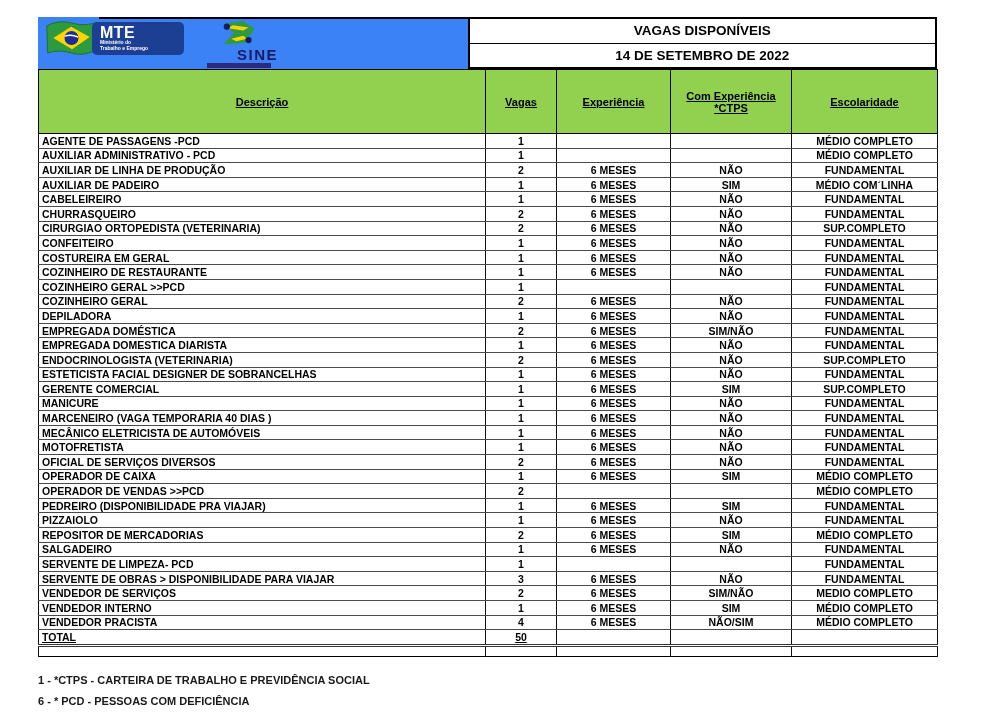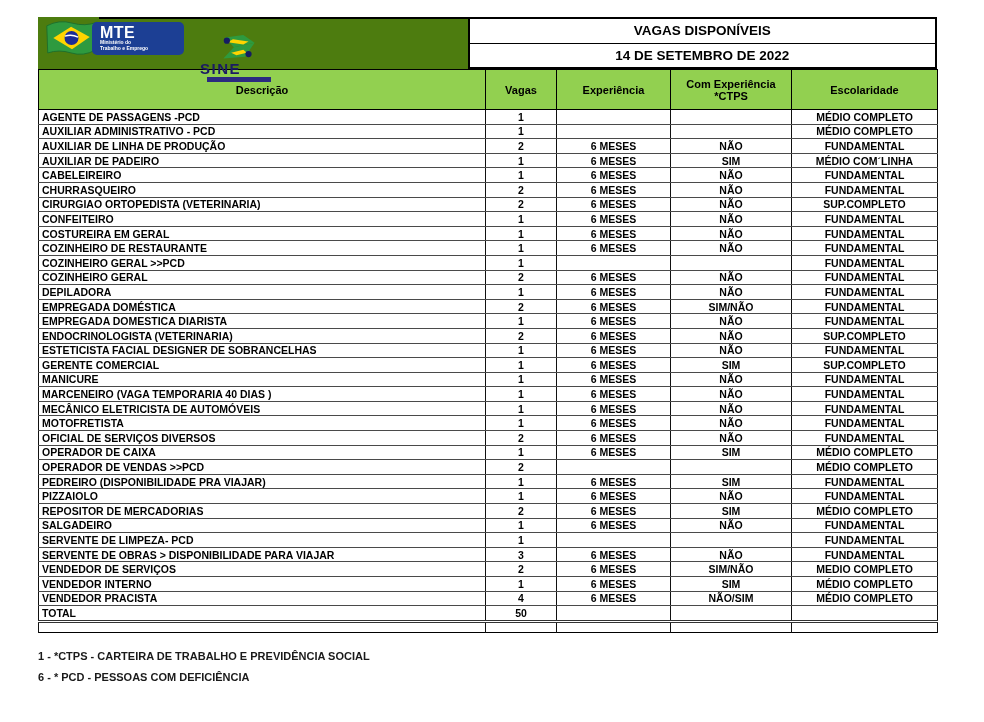--- a/index.html
+++ b/index.html
@@ -15,21 +15,21 @@
     left: 38px; top: 17px;
     width: 899px;
   }
 
   
   .header-row { display: flex; height: 52px; }
   .logo-cell {
     position: relative;
     width: 447px;
     box-sizing: border-box;
-    background: #4d7c0f;
+    background: #3b82f6;
     display: flex;
     align-items: center;
   }
   .logo-cell::before {
     content: "";
     position: absolute;
     top: 0; left: 61px; right: 0;
     border-top: 2px solid #000;
   }
   .mte-logo {
@@ -48,23 +48,23 @@
     padding: 2px 6px 2px 8px;
     box-sizing: border-box;
     display: flex;
     flex-direction: column;
     justify-content: center;
   }
   .mte-acronym { font-size: 16px; font-weight: bold; line-height: 15px; letter-spacing: 0.5px; }
   .mte-sub { font-size: 5px; font-weight: bold; line-height: 5.5px; white-space: pre-line; }
   .sine-logo {
     position: absolute;
-    left: 162px; top: 18px;
+    left: 162px; top: 4px;
     width: 78px;
-    text-align: left;
+    text-align: right;
   }
   .sine-flag { width: 40px; height: 26px; display: block; margin: 0 auto; }
   .sine-text { font-size: 15px; font-weight: bold; color: #1b1a63; letter-spacing: 1.5px; line-height: 15px; }
   .sine-bar { width: 64px; height: 5px; background: #2b2a80; margin: 1px auto 0 auto; }
 
   .title-cell {
     width: 488px;
     box-sizing: border-box;
     border: 2px solid #000;
     display: flex;
@@ -91,39 +91,40 @@
   table.vtable th {
     background: #92d050;
     border: 1px solid #000;
     font-size: 11px;
     font-weight: bold;
     color: #000;
     height: 39px;
     text-align: center;
     vertical-align: middle;
     white-space: pre-line;
-    padding: 0;
+    padding: 12px;
+    text-decoration: underline;
   }
   table.vtable td {
     border-left: 1px solid #111;
     border-right: 1px solid #111;
     border-bottom: 1px solid #4a4a4a;
     font-size: 10.5px;
     font-weight: bold;
     color: #000;
     height: 13.6px;
     line-height: 12px;
     padding: 0 2px;
     text-align: center;
     vertical-align: middle;
     white-space: nowrap;
     overflow: hidden;
   }
   table.vtable td.desc { text-align: left; padding-left: 3px; }
-  table.vtable tr.total td { border-bottom: 3px double #333; }
+  table.vtable tr.total td { border-bottom: 3px double #333; text-decoration: underline; }
   table.vtable tr.empty td { height: 9px; border-bottom: none; }
 
   
   .footnotes { margin-top: 13px; }
   .footnotes div {
     font-size: 11px;
     font-weight: bold;
     color: #1a1a1a;
     line-height: 21px;
   }

